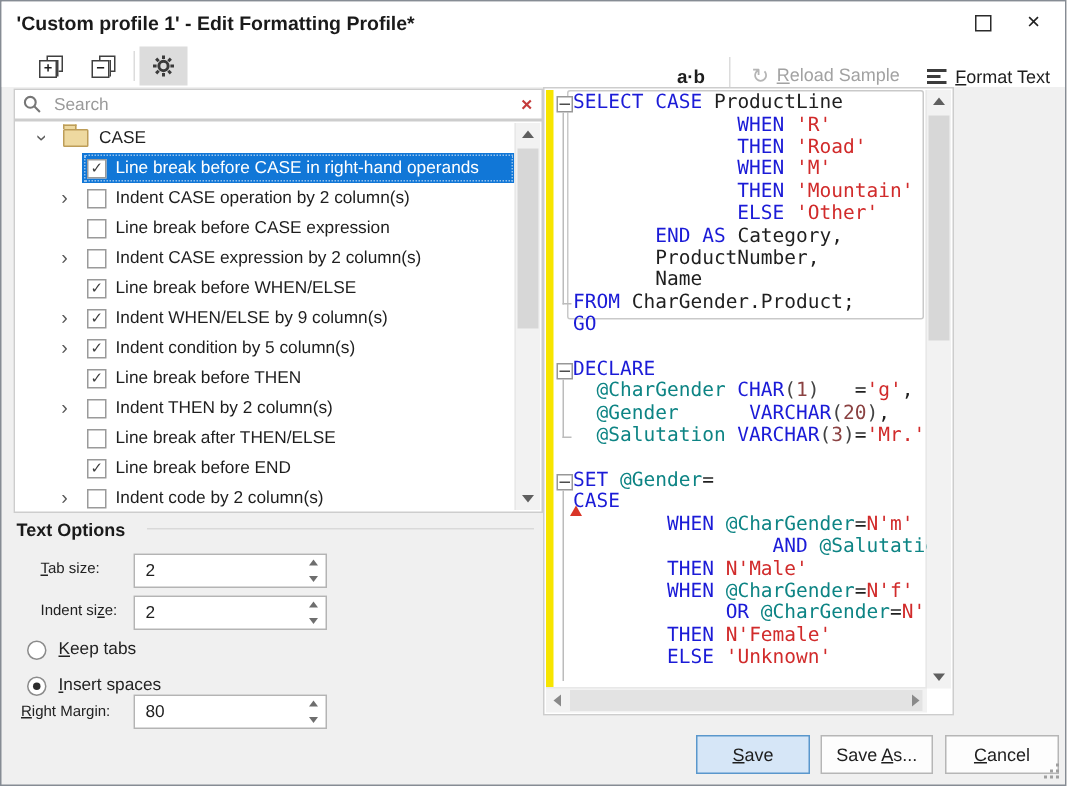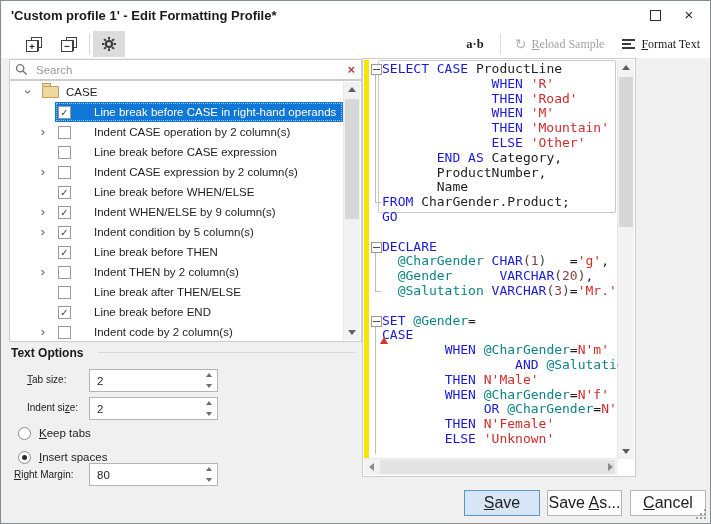--- a/index.html
+++ b/index.html
@@ -14,21 +14,21 @@
   
   .topstrip{position:absolute;left:0;top:29px;right:0;height:28px;background:#ffffff;}
   .tbtn-sm{position:absolute;top:1px;width:32px;height:26px;display:flex;align-items:center;justify-content:center;}
   .tbtn-sm.active{background:#dcdcdc;}
   .vsep{position:absolute;top:4px;width:1px;height:20px;background:#dcdcdc;}
   .cascade{position:relative;width:16px;height:15px;}
   .sq-back{position:absolute;right:0;top:0;width:9px;height:9px;border:1px solid #404040;background:#fff;}
   .sq-mid{position:absolute;right:3px;top:3px;width:9px;height:9px;border:1px solid #404040;background:#fff;}
   .sq-front{position:absolute;left:0;bottom:0;width:10px;height:10px;border:1px solid #404040;background:#fff;
             font:bold 9px/10px "DejaVu Sans Mono",monospace;text-align:center;color:#1d1d1d;}
-  .rtools{position:absolute;right:10px;top:0;height:28px;display:flex;align-items:center;font-family:Liberation Serif, serif;}
+  .rtools{position:absolute;right:10px;top:0;height:28px;display:flex;align-items:flex-end;}
   .tbtn{display:flex;align-items:center;font-size:12px;color:#1e1e1e;white-space:nowrap;}
   .tbtn.ab{font-weight:bold;margin-right:16px;font-size:12.5px;}
   .vsep2{width:1px;height:20px;background:#dcdcdc;margin-right:14px;}
   .tbtn.disabled{color:#a2a2a2;margin-right:18px;}
   .ric{font-size:14px;margin-right:5px;color:#b5b5b5;}
   .fmt-ic{width:13px;height:11px;margin-right:6px;
           background:linear-gradient(#3c3c3c 0 0) 0 0/13px 2px no-repeat,
                      linear-gradient(#3c3c3c 0 0) 0 4px/9px 2px no-repeat,
                      linear-gradient(#3c3c3c 0 0) 0 8px/13px 2px no-repeat;}
   .u{text-decoration:underline;}
@@ -44,21 +44,21 @@
   .trow{height:20px;display:flex;align-items:center;font-size:11.5px;color:#1e1e1e;position:relative;white-space:nowrap;}
   .exp{flex:none;width:10px;color:#5a5a5a;font-size:13px;line-height:18px;text-align:center;}
   .exp.expanded{transform:rotate(90deg);}
   .folder .exp{margin-left:12px;}
   .folder-ic{flex:none;margin-left:9px;width:15px;height:10px;background:#eed9a0;border:1px solid #bd9d58;border-radius:1px;position:relative;}
   .folder-ic::before{content:'';position:absolute;left:-1px;top:-4px;width:7px;height:2px;background:#eed9a0;border:1px solid #bd9d58;border-bottom:none;}
   .folder .tlabel{margin-left:7px;}
   .item .exp{margin-left:27px;}
   .cb{flex:none;margin-left:10px;width:13px;height:13px;background:#fff;border:1px solid #9a9a9a;box-sizing:border-box;
       font-size:10px;line-height:11px;text-align:center;color:#3c3c3c;}
-  .item .tlabel{margin-left:23px;}
+  .item .tlabel{margin-left:6px;}
   .item.sel{background:linear-gradient(to right,transparent 44px,var(--accent,#1177d7) 44px);}
   .item.sel .tlabel{color:#fff;}
   .item.sel::after{content:'';position:absolute;left:45px;right:1px;top:1px;bottom:1px;border:1px dotted rgba(255,255,255,.55);pointer-events:none;}
   
   .vsb{position:absolute;right:1px;top:1px;bottom:1px;width:16px;background:#f2f2f2;border-left:1px solid #e8e8e8;}
   .vsb .sa{position:absolute;left:0;width:16px;height:15px;display:flex;align-items:center;justify-content:center;}
   .vsb .sa.top{top:0;} .vsb .sa.bot{bottom:0;}
   .sthumb{position:absolute;left:1px;width:14px;background:#d7d7d7;}
   .tri-up{width:0;height:0;border-left:4px solid transparent;border-right:4px solid transparent;border-bottom:5px solid #5f5f5f;}
   .tri-down{width:0;height:0;border-left:4px solid transparent;border-right:4px solid transparent;border-top:5px solid #5f5f5f;}
@@ -91,21 +91,21 @@
   .foldbox::after{content:'';position:absolute;left:1px;right:1px;top:4px;border-top:1px solid #4d4d4d;}
   .foldline{position:absolute;left:6px;width:5px;border-left:1px solid #bcbcbc;z-index:3;}
   .foldline.tail{border-bottom:1px solid #bcbcbc;}
   .errtri{position:absolute;left:11px;width:0;height:0;border-left:4px solid transparent;border-right:4px solid transparent;border-bottom:7px solid #d93527;z-index:4;}
   .vsb.ed{top:1px;right:1px;bottom:17px;}
   .hsb{position:absolute;left:1px;right:17px;bottom:1px;height:16px;background:#f2f2f2;border-top:1px solid #e8e8e8;}
   .hsb .sa{position:absolute;top:0;width:15px;height:16px;display:flex;align-items:center;justify-content:center;}
   .hsb .sa.l{left:0;} .hsb .sa.r{right:0;}
   .hthumb{position:absolute;top:1px;height:14px;left:16px;width:235px;background:#e3e3e3;}
   
-  .btn{position:absolute;top:489px;height:26px;background:#fdfdfd;border:1px solid #b6b6b6;font-family:"Liberation Sans",sans-serif;font-size:16px;color:#1e1e1e;padding:0;}
+  .btn{position:absolute;top:489px;height:26px;background:#fdfdfd;border:1px solid #b6b6b6;font-family:"Liberation Sans",sans-serif;font-size:12px;color:#1e1e1e;padding:0;}
   .btn.primary{background:#d6e6f7;border-color:#5a97cc;}
   .grip{position:absolute;right:4px;bottom:4px;width:2px;height:2px;background:#9f9f9f;
         box-shadow:0 -4px #9f9f9f,0 -8px #9f9f9f,-4px 0 #9f9f9f,-8px 0 #9f9f9f,-4px -4px #9f9f9f;}
 </style>
 </head>
 <body>
 
 <div class="window">
 
   <div class="titlebar">

